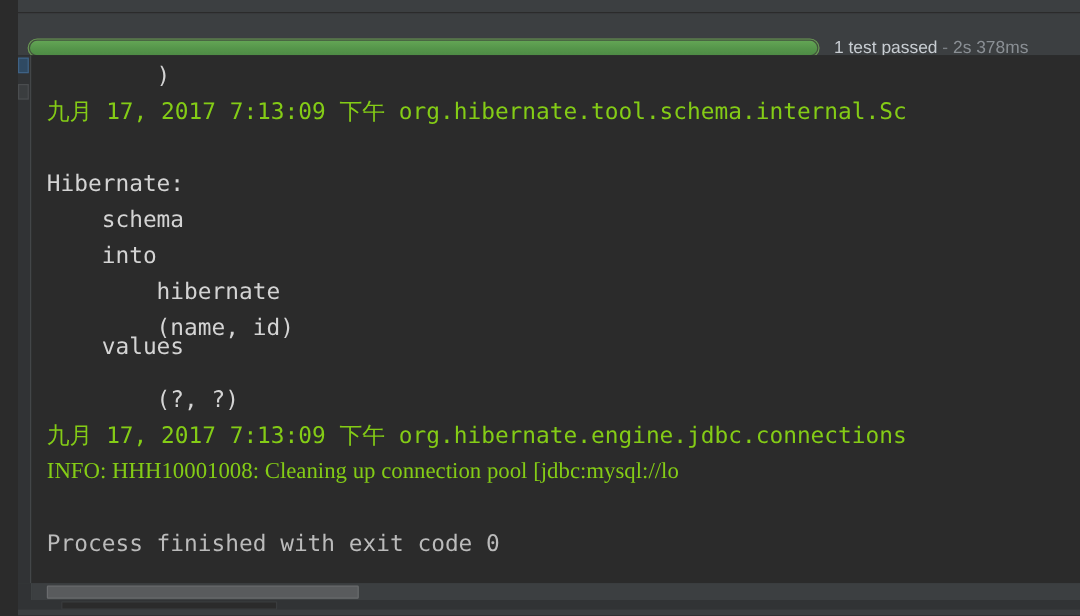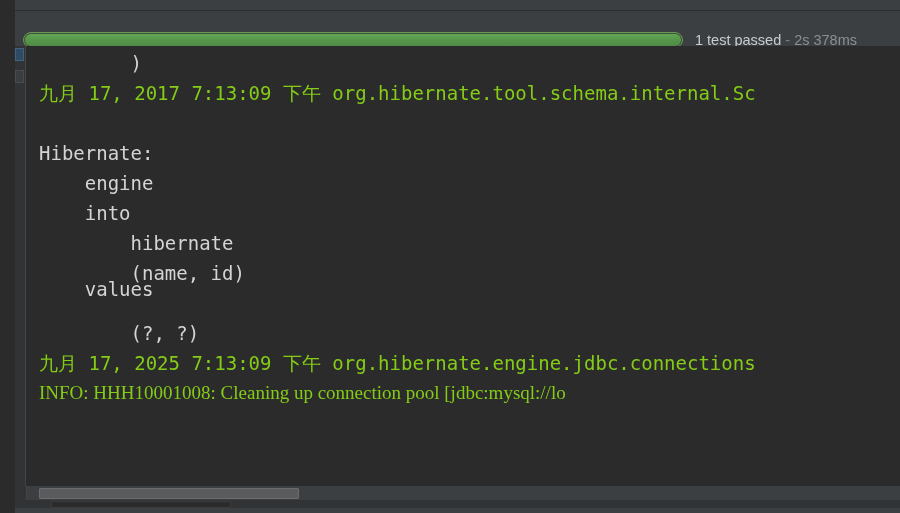--- a/index.html
+++ b/index.html
@@ -218,29 +218,30 @@
 
   <div class="console-wrap">
     <div class="gutter">
       <div class="gutter-mark m1"></div>
       <div class="gutter-mark m2"></div>
     </div>
     <div class="console" id="console-lines">
         <div class="line out" style="top: 2px;">        )</div>
         <div class="line err" style="top: 32px;">九月 17, 2017 7:13:09 下午 org.hibernate.tool.schema.internal.Sc</div>
         <div class="line out" style="top: 92px;">Hibernate: </div>
-        <div class="line out" style="top: 122px;">    engine </div>
+        <div class="line out" style="top: 122px;">    schema </div>
         <div class="line out" style="top: 152px;">    into</div>
         <div class="line out" style="top: 212px;">        (name, id) </div>
         <div class="line out" style="top: 182px;">        hibernate</div>
         <div class="line out" style="top: 228px;">    values</div>
         <div class="line out" style="top: 272px;">        (?, ?)</div>
-        <div class="line err" style="top: 302px;">九月 17, 2025 7:13:09 下午 org.hibernate.engine.jdbc.connections</div>
+        <div class="line err" style="top: 302px;">九月 17, 2017 7:13:09 下午 org.hibernate.engine.jdbc.connections</div>
         <div class="line err" style="top: 332px; font-family: Liberation Serif, serif;">INFO: HHH10001008: Cleaning up connection pool [jdbc:mysql://lo</div>
         <div class="line out" style="top: 362px;"></div>
+        <div class="line sys" style="top: 392px;">Process finished with exit code 0</div>
       </div>
   </div>
 
   <div class="hscroll-row r1">
     <div class="hscroll-gutter"></div>
     <div class="hscroll-thumb" style="left: 24px; width: 260px;"></div>
   </div>
   <div class="hscroll-row r2">
     <div class="hscroll-thumb" style="left: 36px; width: 180px;"></div>
   </div>

